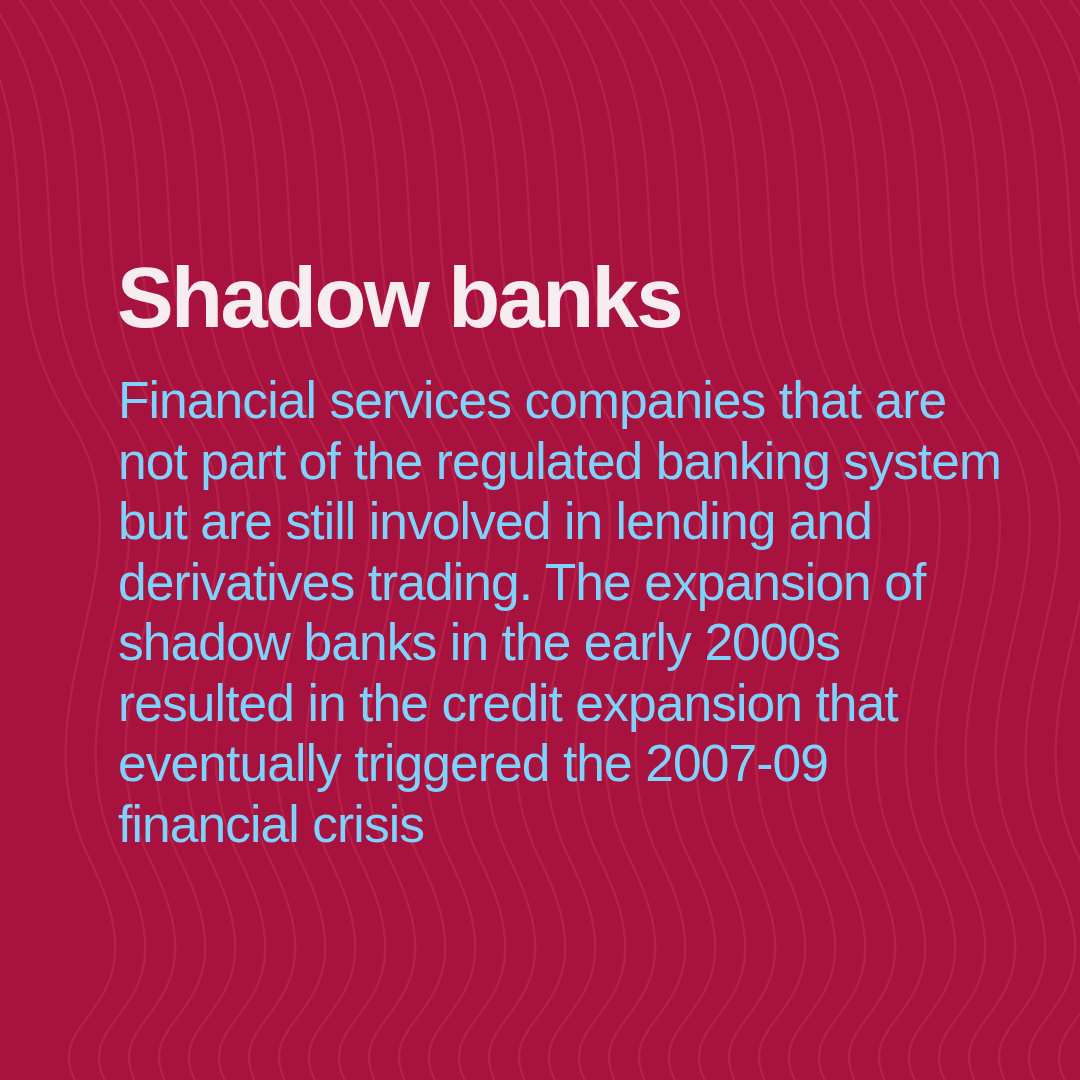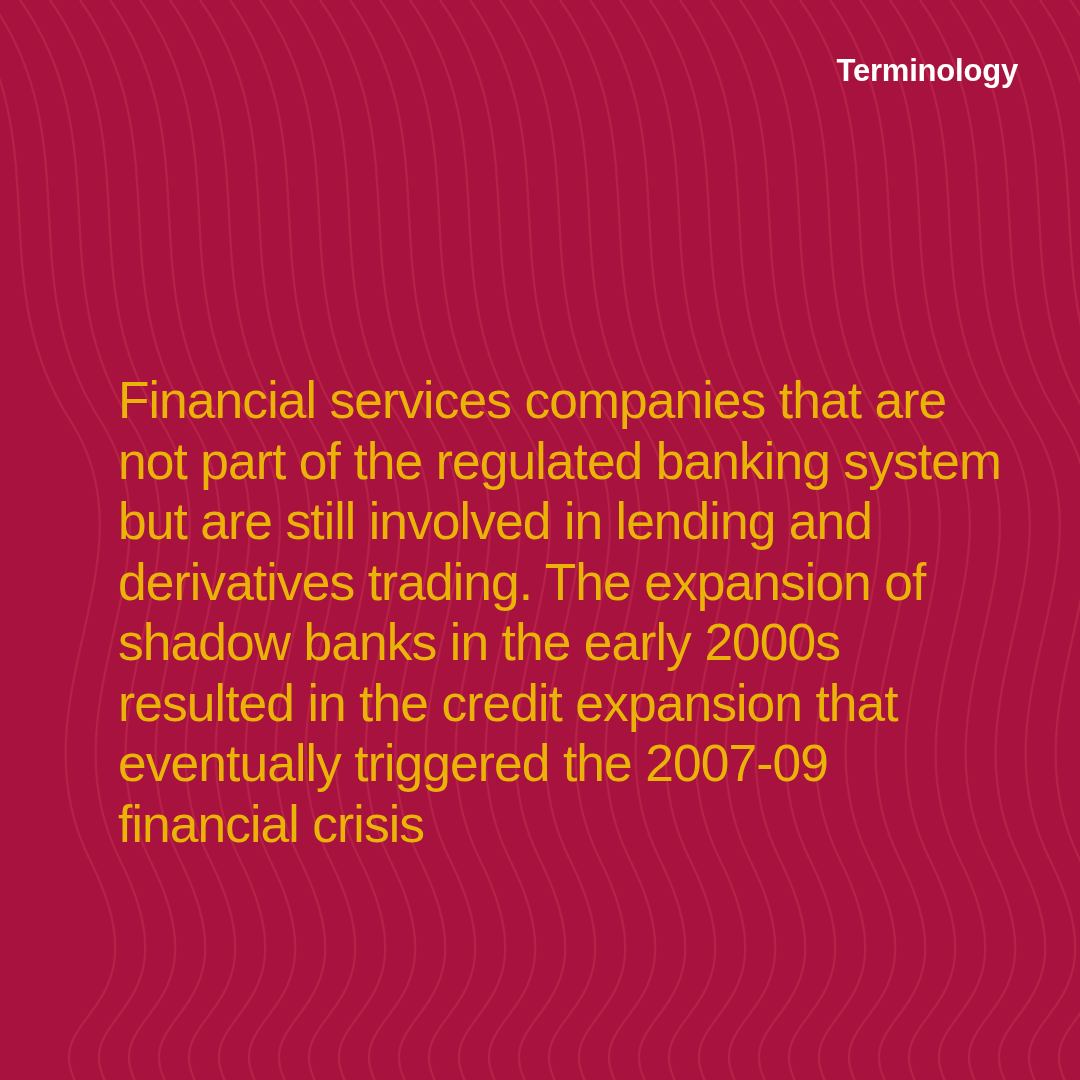--- a/index.html
+++ b/index.html
@@ -47,21 +47,21 @@
     font-weight: bold;
     letter-spacing: -2.6px;
     line-height: 1.0;
     white-space: nowrap;
   }
   .body-text {
     position: absolute;
     left: 118px;
     top: 370px;
     width: 900px;
-    color: #eab308;
+    color: #7dd3fc;
     font-size: 51.5px;
     font-weight: normal;
     letter-spacing: -0.9px;
     line-height: 1.175;
   }
   .source {
     position: absolute;
     left: 128px;
     top: 892px;
     color: #F2E3E8;
@@ -118,17 +118,17 @@
           <path d="M1010 0 C 1110 140, 1030 280, 1120 420 S 1060 700, 1140 860 S 1080 1010, 1130 1090"></path>
           <path d="M1040 0 C 1140 140, 1060 280, 1150 420 S 1090 700, 1170 860 S 1110 1010, 1160 1090"></path>
           <path d="M1070 0 C 1170 140, 1090 280, 1180 420 S 1120 700, 1200 860 S 1140 1010, 1190 1090"></path>
         </g>
       </pattern>
     </defs>
     <rect x="0" y="0" width="1080" height="1080" fill="url(#wavy)"></rect>
   </svg>
 
   <div class="content">
-    <div class="kicker">Terminology</div>
+    <div class="title">Shadow banks</div>
     <div class="body-text">Financial services companies that are not part of the regulated banking system but are still involved in lending and derivatives trading. The expansion of shadow banks in the early 2000s resulted in the credit expansion that eventually triggered the 2007-09 financial crisis</div>
   </div>
 
 </div>
 
 </body></html>

